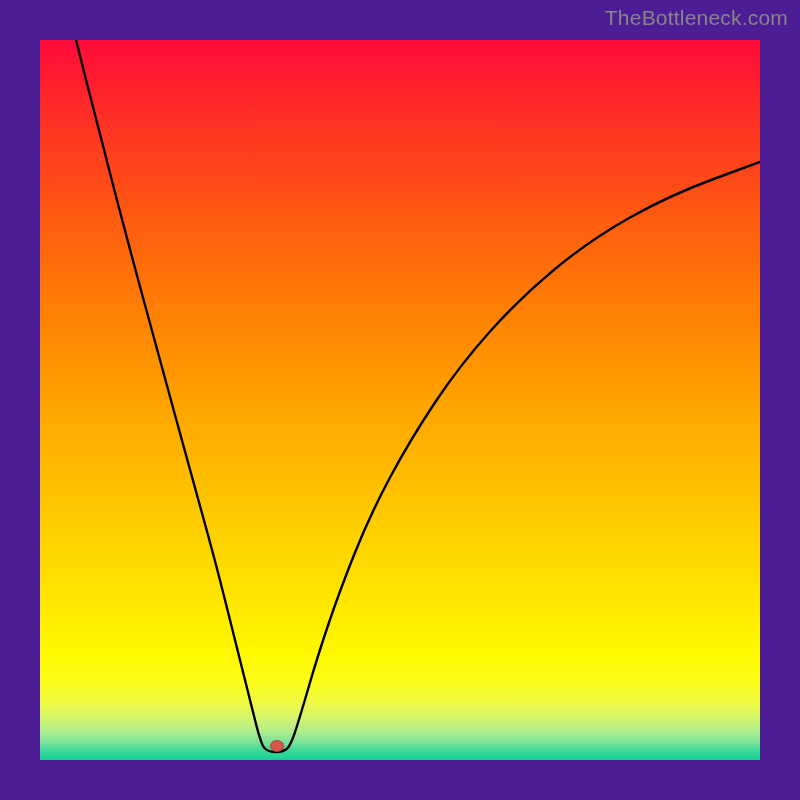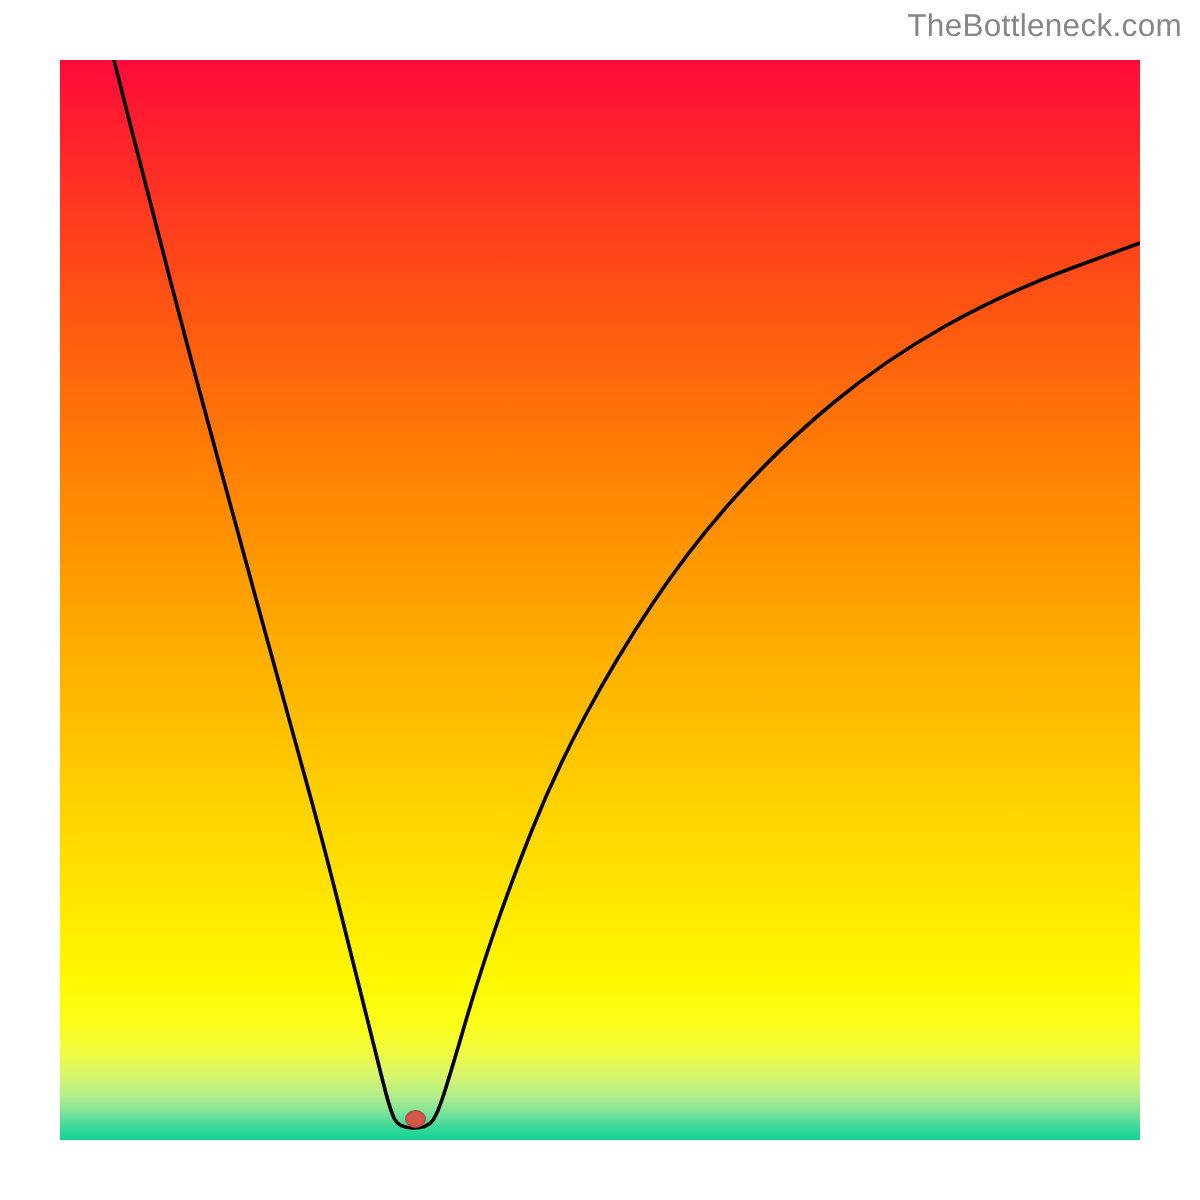--- a/index.html
+++ b/index.html
@@ -8,21 +8,21 @@
     width: 800px;
     height: 800px;
     overflow: hidden;
     background: #000;
     font-family: Arial, Helvetica, sans-serif;
   }
   .frame {
     position: relative;
     width: 800px;
     height: 800px;
-    background: #ffffff;
+    background: #4c1d95;
   }
   .plot-area {
     position: absolute;
     left: 40px;
     top: 40px;
     width: 720px;
     height: 720px;
     background: linear-gradient(
       to bottom,
       #ff0b3b 0%,

